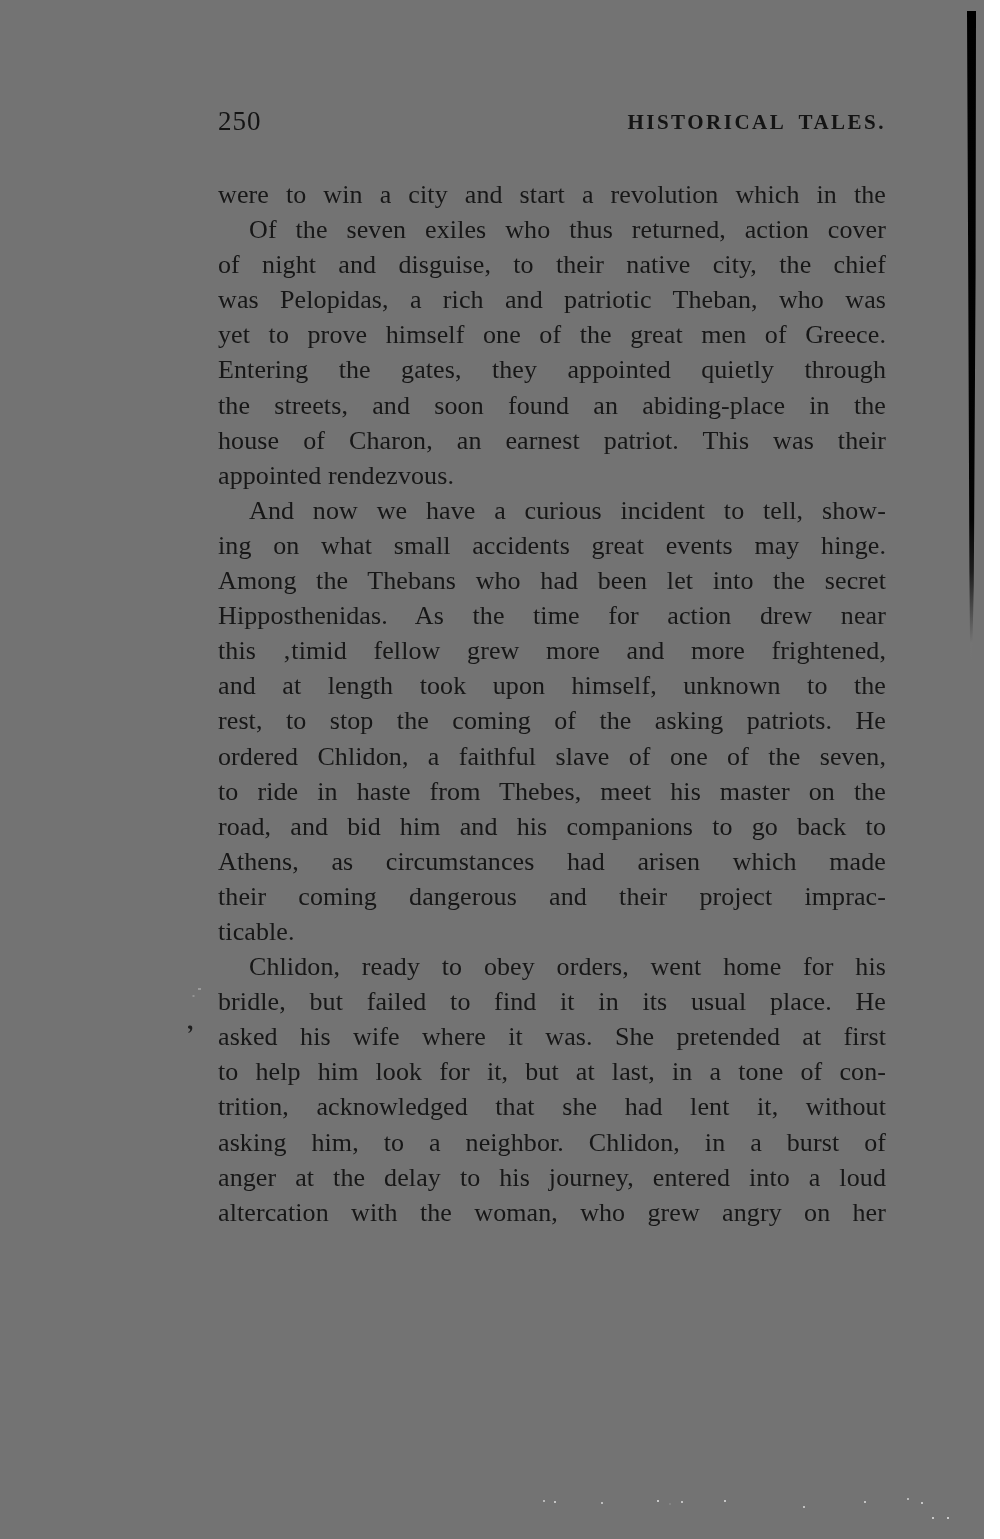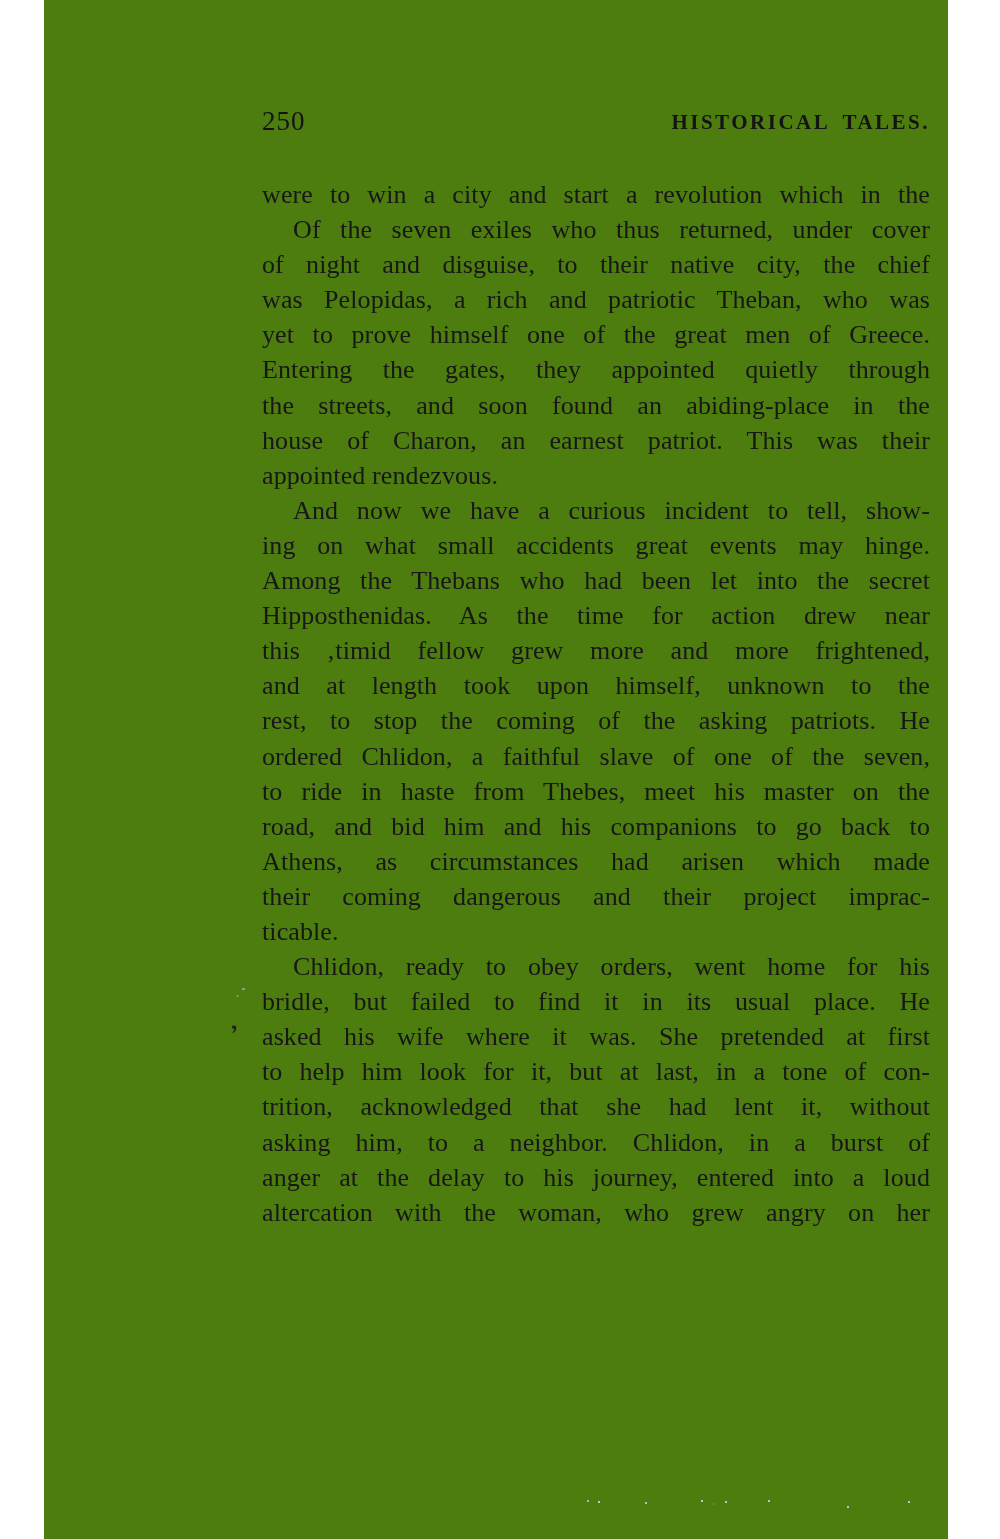--- a/index.html
+++ b/index.html
@@ -2,27 +2,26 @@
 <html><head>
 <meta charset="utf-8">
 <style>
   html, body {
     margin: 0;
     padding: 0;
     background: #ffffff;
   }
   .page {
     position: relative;
-    width: 904px;
+    width: 984px;
     height: 1539px;
-    background: #4d7c0f;
+    background: #737373;
     overflow: hidden;
     font-family: "Liberation Serif", "DejaVu Serif", serif;
     color: #161616;
-    margin-left: 44px;
   }
 
   
   .running-header {
     position: absolute;
     top: 106px;
     left: 218px;
     width: 668px;
     height: 32px;
   }
@@ -131,21 +130,21 @@
   <div class="running-header">
     <span class="page-number">250</span>
     <span class="running-title">HISTORICAL TALES.</span>
   </div>
 
   <div class="text-block">
       <div class="para">
         <div class="line">were to win a city and start a revolution which in the</div>
       </div>
       <div class="para">
-        <div class="line indent">Of the seven exiles who thus returned, under cover</div>
+        <div class="line indent">Of the seven exiles who thus returned, action cover</div>
         <div class="line">of night and disguise, to their native city, the chief</div>
         <div class="line">was Pelopidas, a rich and patriotic Theban, who was</div>
         <div class="line">yet to prove himself one of the great men of Greece.</div>
         <div class="line">Entering the gates, they appointed quietly through</div>
         <div class="line">the streets, and soon found an abiding-place in the</div>
         <div class="line">house of Charon, an earnest patriot.  This was their</div>
         <div class="line endline">appointed rendezvous.</div>
       </div>
       <div class="para">
         <div class="line indent">And now we have a curious incident to tell, show-</div>

